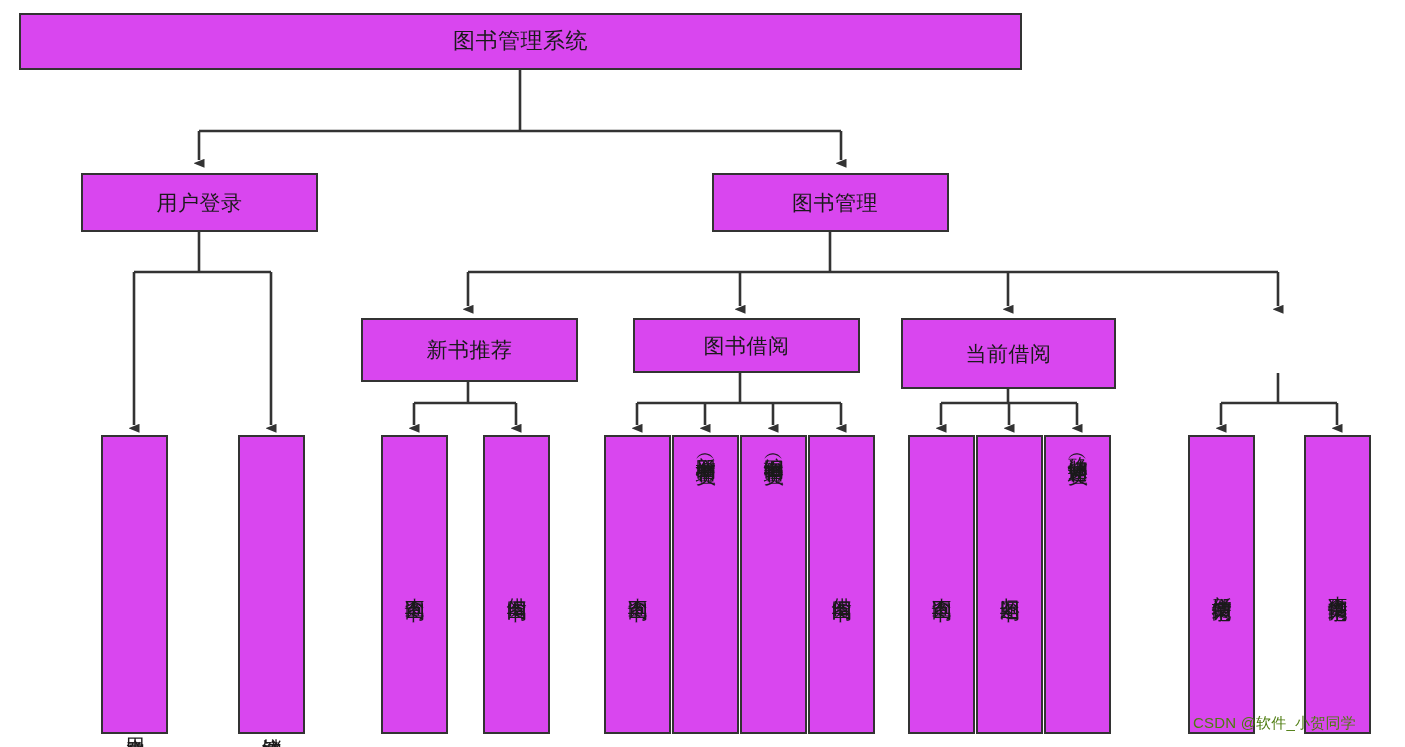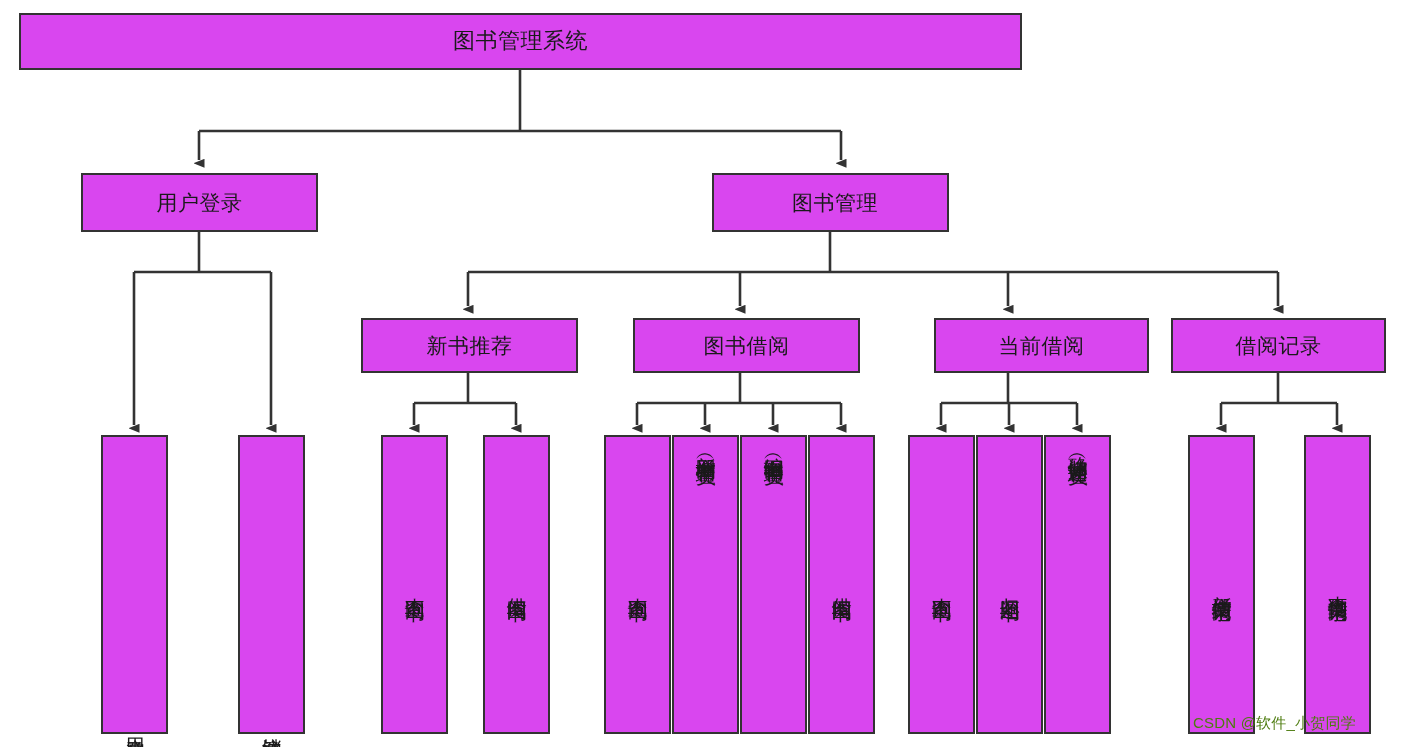--- a/index.html
+++ b/index.html
@@ -144,35 +144,32 @@
   </div>
 
   <div class="node horiz" style="left:81px; top:173px; width:237px; height:59px;">
     <span class="lbl">用户登录</span>
   </div>
 
   <div class="node horiz" style="left:712px; top:173px; width:237px; height:59px;padding-left:9px;">
     <span class="lbl">图书管理</span>
   </div>
 
-  <div class="node horiz" style="left:361px; top:318px; width:217px; height:55px;justify-content:center;">
+  <div class="node horiz" style="left:361px; top:318px; width:217px; height:64px;justify-content:center;">
     <span class="lbl">新书推荐</span>
   </div>
 
   <div class="node horiz" style="left:633px; top:318px; width:227px; height:55px;">
     <span class="lbl">图书借阅</span>
   </div>
 
-  <div class="node horiz" style="left:901px; top:318px; width:215px; height:55px;margin-left:33px;">
+  <div class="node horiz" style="left:901px; top:318px; width:215px; height:71px;">
     <span class="lbl">当前借阅</span>
   </div>
 
-  <div class="node horiz" style="left:1171px; top:318px; width:215px; height:55px;">
-    <span class="lbl">借阅记录</span>
-  </div>
 
   <div class="node vert align-bottom" style="left:101px; top:435px; width:67px; height:299px;">
     <span class="lbl">用户登录</span>
   </div>
 
   <div class="node vert align-bottom" style="left:238px; top:435px; width:67px; height:299px;">
     <span class="lbl">注销登录</span>
   </div>
 
   <div class="node vert" style="left:381px; top:435px; width:67px; height:299px;">

